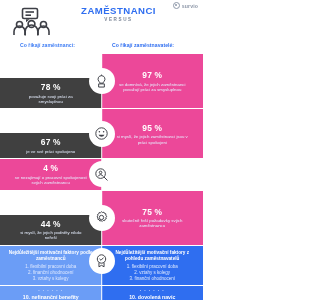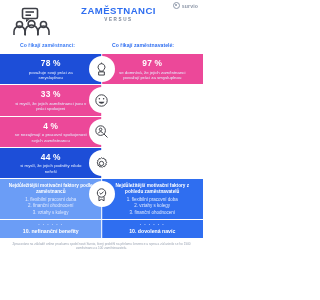--- a/index.html
+++ b/index.html
@@ -53,21 +53,21 @@
   
   .rows{position:relative;}
   .row{
     position:relative;display:flex;width:100%;
     border-bottom:1.6px solid #ffffff;
   }
   .cell{
     box-sizing:border-box;padding:4px 6px;text-align:center;
     display:flex;flex-direction:column;justify-content:center;align-items:center;
   }
-  .cell.left{width:50%;background:#1d4ed8;}
+  .cell.left{width:50%;background:#404040;margin-top:24px;}
   .cell.right{width:50%;background:#ec4899;}
   .pct{
     color:#ffffff;font-weight:700;font-size:8.4px;line-height:10px;
     margin-bottom:1.5px;letter-spacing:.2px;
   }
   .desc{
     color:#e6eeff;font-size:4.35px;line-height:5.4px;font-weight:400;
     letter-spacing:.01px;max-width:72px;
   }
   .cell.left .desc{max-width:68px;}
@@ -186,22 +186,26 @@
           <g fill="none" stroke="#3d3f46" stroke-width="1.3" stroke-linejoin="round">
             <path d="M10 2.2 a4.6 4.6 0 0 0 -3.3 7.8 c.7.8 1 1.4 1.1 2.2 h4.4 c.1-.8.4-1.4 1.1-2.2 A4.6 4.6 0 0 0 10 2.2 Z"></path>
             <path d="M6.2 13.2 h7.6 v4.2 h-7.6 Z"></path>
             <line x1="10" y1="0.8" x2="10" y2="2.2"></line>
           </g>
         </svg>
       </div>
     </div>
 
     <div class="row">
-      <div class="cell right">
-        <div class="pct">33 %</div>
+      <div class="cell left">
+        <div class="pct">67 %</div>
+        <div class="desc">je ve své práci spokojeno</div>
+      </div>
+      <div class="cell right">
+        <div class="pct">95 %</div>
         <div class="desc">si myslí, že jejich zaměstnanci jsou v práci spokojeni</div>
       </div>
       <div class="badge" style="top:50%;margin-top:-13px">
         <svg viewBox="0 0 20 20" width="15" height="15">
           <g fill="none" stroke="#3d3f46" stroke-width="1.3">
             <circle cx="10" cy="10" r="7.6"></circle>
             <circle cx="7.2" cy="7.8" r="1" fill="#3d3f46" stroke="none"></circle>
             <circle cx="12.8" cy="7.8" r="1" fill="#3d3f46" stroke="none"></circle>
             <path d="M6 11.6 a4.4 4.4 0 0 0 8 0 Z" fill="#3d3f46" stroke="none"></path>
           </g>
@@ -223,20 +227,24 @@
             <path d="M5.9 12.4 a3 3 0 0 1 5.8 0"></path>
           </g>
         </svg>
       </div>
     </div>
 
     <div class="row">
       <div class="cell left">
         <div class="pct">44 %</div>
         <div class="desc">si myslí, že jejich podněty nikdo neřeší</div>
+      </div>
+      <div class="cell right">
+        <div class="pct">75 %</div>
+        <div class="desc">skutečně řeší požadavky svých zaměstnanců</div>
       </div>
       <div class="badge" style="top:50%;margin-top:-13px">
         <svg viewBox="0 0 20 20" width="15" height="15">
           <g fill="none" stroke="#3d3f46" stroke-width="1.25" stroke-linejoin="round">
             <path d="M10 2.3 l1.5 1.1 1.8-.5 .8 1.7 1.8 .5 -.2 1.85 1.3 1.3 -1.1 1.5 .5 1.8 -1.7 .8 -.5 1.8 -1.85-.2 -1.3 1.3 -1.5-1.1 -1.8 .5 -.8-1.7 -1.8-.5 .2-1.85 -1.3-1.3 1.1-1.5 -.5-1.8 1.7-.8 .5-1.8 1.85 .2 Z"></path>
             <circle cx="10" cy="10" r="2.9"></circle>
           </g>
         </svg>
       </div>
     </div>

